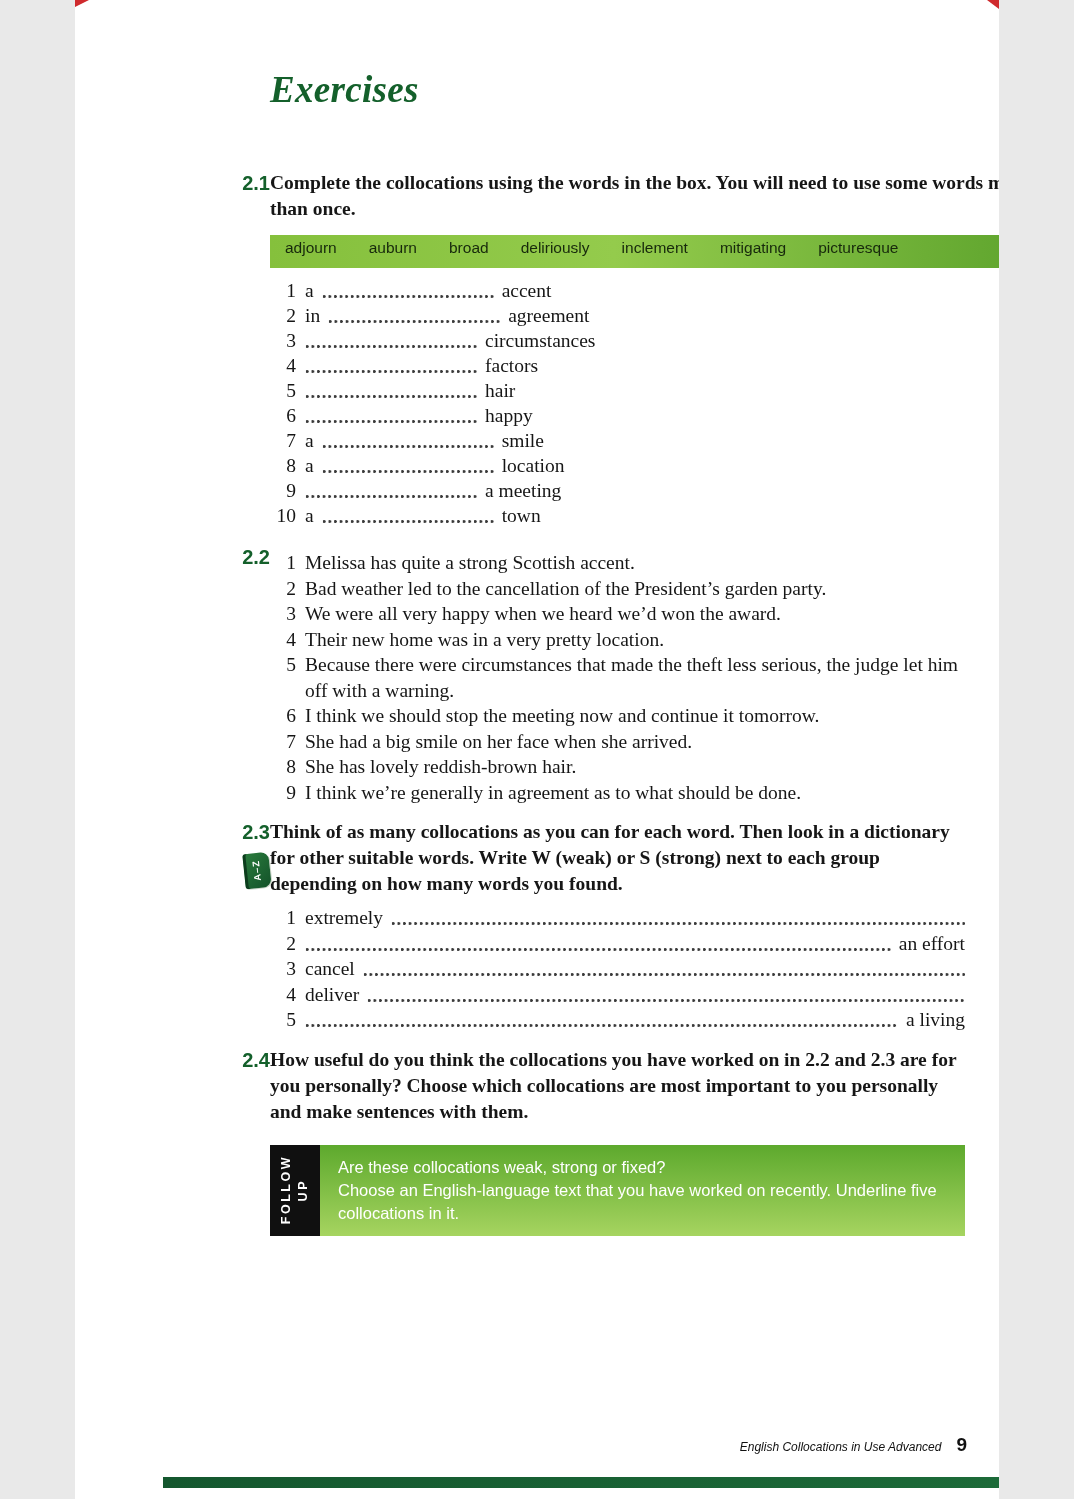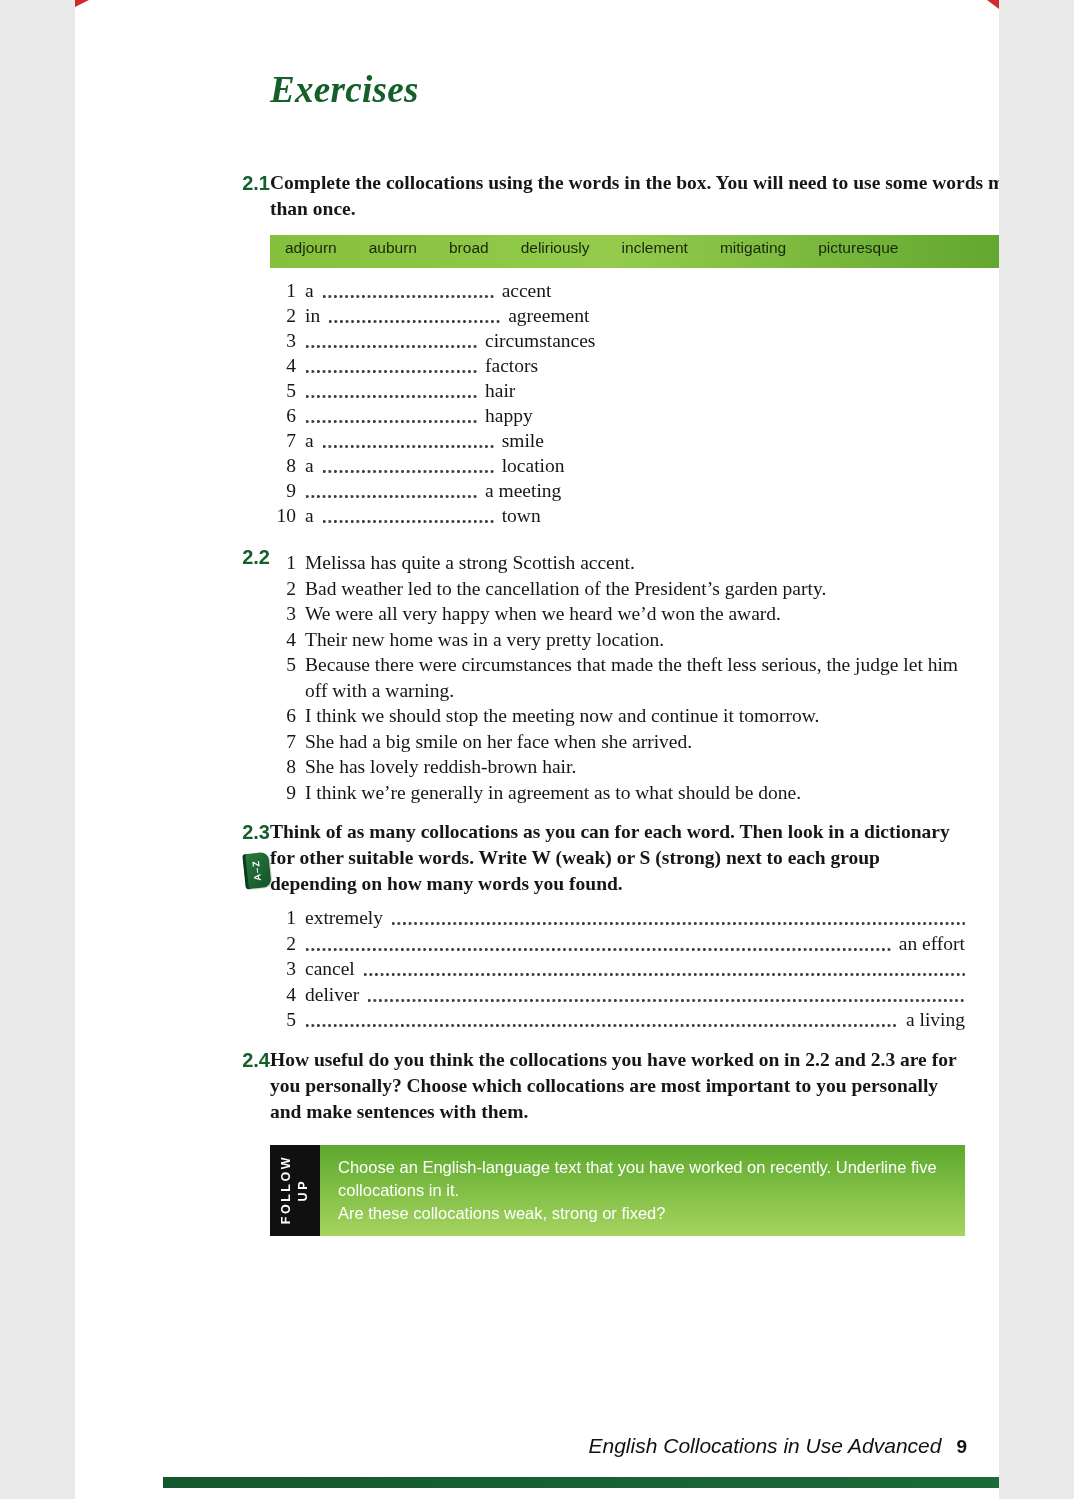--- a/index.html
+++ b/index.html
@@ -106,21 +106,21 @@
     font-family: "Liberation Sans", sans-serif; font-size: 16.5px; line-height: 23px;
   }
 
   
   .footer {
     position: absolute; top: 1434px; right: 32px;
     display: flex; align-items: baseline; gap: 15px;
   }
   .footer .book {
     font-family: "Liberation Sans", sans-serif; font-style: italic;
-    font-size: 21px; color: #111111;
+    font-size: 12px; color: #111111;
   }
   .footer .pagenum {
     font-family: "Liberation Sans", sans-serif; font-weight: bold;
     font-size: 19px; color: #111111;
   }
   .bottom-bar {
     position: absolute; top: 1477px; left: 88px; right: 0; height: 11px;
     background: linear-gradient(to right, #14572e, #1c6a38);
   }
 </style>
@@ -313,22 +313,22 @@
       <p class="instruction">How useful do you think the collocations you have worked on in 2.2 and 2.3 are for you personally? Choose which collocations are most important to you personally and make sentences with them.</p>
     </div>
   </section>
 
   <div class="followup">
     <div class="fu-tab">
       <span class="vtext">FOLLOW</span>
       <span class="vtext">UP</span>
     </div>
     <div class="fu-body">
+      <p>Are these collocations weak, strong or fixed?</p>
       <p>Choose an English-language text that you have worked on recently. Underline five collocations in it.</p>
-      <p>Are these collocations weak, strong or fixed?</p>
     </div>
   </div>
 
   <div class="footer">
     <span class="book">English Collocations in Use Advanced</span>
     <span class="pagenum">9</span>
   </div>
   <div class="bottom-bar"></div>
 </div>
 

